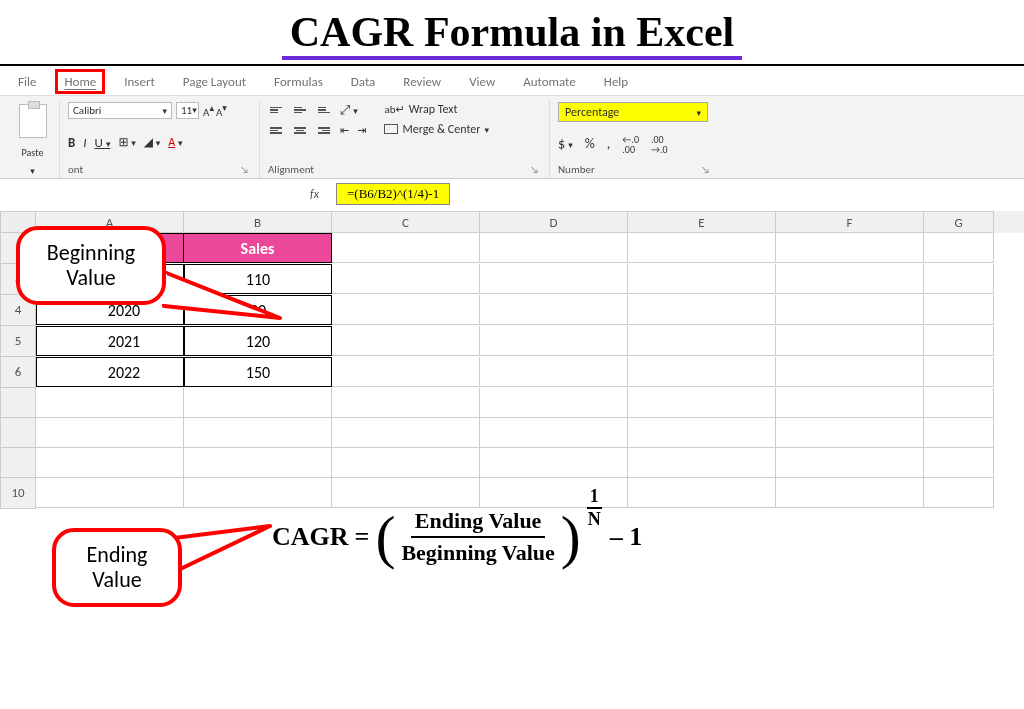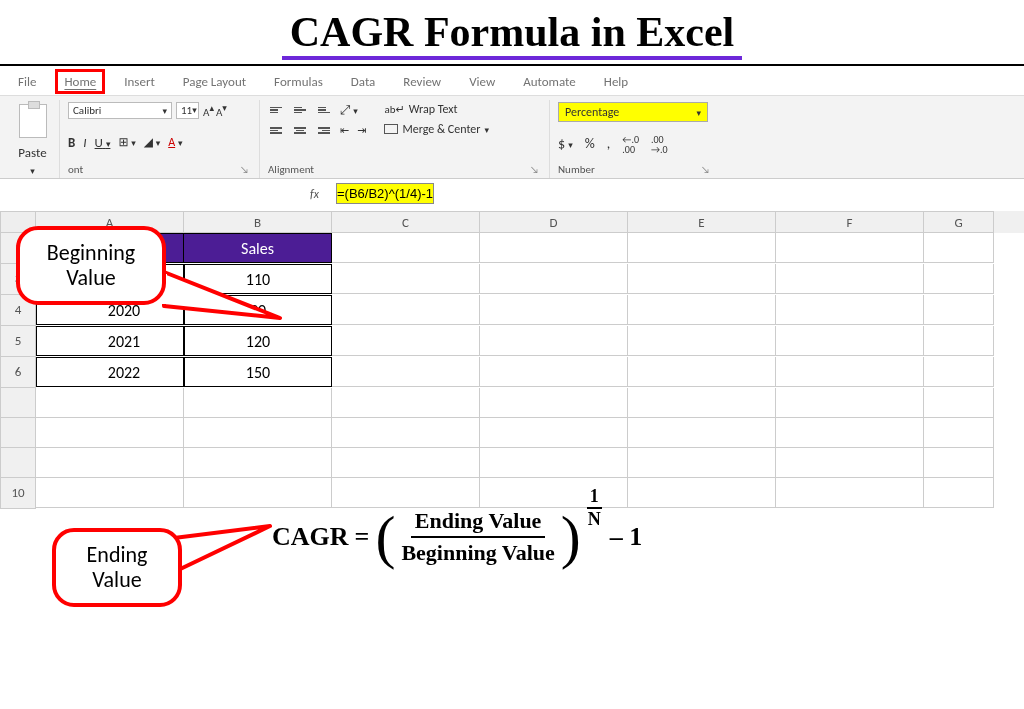--- a/index.html
+++ b/index.html
@@ -14,21 +14,21 @@
 
 .ribbon { display: flex; background: #f3f3f3; border-top: 1px solid #ddd; border-bottom: 1px solid #ccc; padding: 4px 6px 0; font-size: 12px; color: #333; }
 .ribbon-group { border-right: 1px solid #ddd; padding: 2px 8px 2px 8px; display: flex; flex-direction: column; justify-content: space-between; min-height: 78px; }
 .ribbon-group:last-child { border-right: none; }
 .group-label { text-align: center; font-size: 11px; color: #555; padding-top: 4px; display: flex; justify-content: space-between; align-items: flex-start; }
 .launcher { font-size: 10px; color: #888; padding: 0 2px; cursor: pointer; }
 
 .clipboard-group { width: 54px; align-items: center; }
 .clipboard-icon { width: 28px; height: 34px; border: 1px solid #bbb; background: #fff; position: relative; margin-top: 2px; }
 .clipboard-icon::before { content: ''; position: absolute; top: -4px; left: 8px; width: 10px; height: 6px; border: 1px solid #bbb; background: #ddd; }
-.paste-label { font-size: 13px; margin-top: 2px; }
+.paste-label { font-size: 10px; margin-top: 2px; }
 
 .font-group { width: 200px; }
 .font-row1 { display: flex; gap: 4px; align-items: center; }
 .font-name { border: 1px solid #bbb; background: #fff; padding: 1px 4px; font-size: 11px; width: 104px; display: flex; justify-content: space-between; align-items: center; }
 .font-size { border: 1px solid #bbb; background: #fff; padding: 1px 4px; font-size: 11px; width: 23px; display: flex; justify-content: space-between; }
 .size-step { display: flex; gap: 2px; font-size: 11px; }
 .size-step span { cursor: pointer; }
 .font-row2 { display: flex; gap: 8px; align-items: center; margin-top: 6px; }
 .bold { font-weight: bold; font-size: 13px; cursor: pointer; }
 .italic { font-style: italic; font-size: 13px; cursor: pointer; }
@@ -48,32 +48,32 @@
 .merge-icon { width: 14px; height: 10px; border: 1px solid #555; display: inline-block; }
 .align-body { display: flex; }
 
 .number-group { width: 170px; }
 .num-format { background: #ffff00; border: 1px solid #aaa; padding: 2px 6px; font-size: 12px; width: 150px; display: flex; justify-content: space-between; align-items: center; }
 .num-row2 { display: flex; gap: 12px; margin-top: 8px; font-size: 14px; }
 .num-row2 span { cursor: pointer; }
 
 .formula-bar-area { display: flex; align-items: center; gap: 10px; padding: 0 8px; height: 0; position: relative; }
 .fx-label { font-style: italic; font-size: 12px; color: #555; position: absolute; left: 310px; top: 8px; }
-.formula-text { background: #ffff00; border: 1px solid #888; padding: 2px 0; font-size: 13px; font-family: Liberation Sans, sans-serif; position: absolute; left: 336px; top: 4px; }
+.formula-text { background: #ffff00; border: 1px solid #888; padding: 2px 10px; font-size: 13px; font-family: Liberation Serif, serif; position: absolute; left: 336px; top: 4px; }
 
 .sheet { margin-top: 32px; }
 .col-headers { display: flex; background: #f0f0f0; font-size: 13px; color: #555; }
 .col-headers .corner { width: 36px; height: 22px; border: 1px solid #ccc; background: #eee; }
 .col-headers .col { width: 148px; height: 22px; border: 1px solid #ccc; border-left: none; text-align: center; line-height: 22px; }
 
 .row { display: flex; }
 .row .rn { width: 36px; background: #f0f0f0; border: 1px solid #ccc; border-top: none; text-align: center; font-size: 13px; color: #555; line-height: 30px; }
 .row .cell { width: 148px; height: 30px; border: 1px solid #ccc; border-left: none; border-top: none; font-size: 16px; text-align: center; line-height: 30px; }
 
-.header-row .cell.hcol { background: #4c1d95; color: #fff; font-weight: normal; border: 1px solid #000; border-left: none; }
+.header-row .cell.hcol { background: #ec4899; color: #fff; font-weight: bold; border: 1px solid #000; border-left: none; }
 .header-row .cell.hcol:first-of-type { border-left: 1px solid #000; }
 
 .data-cell { border: 1px solid #000 !important; font-size: 17px; }
 .data-cell.leftcol { border-left: 1px solid #000 !important; padding-left: 28px; }
 
 .result-cell { border: 3px solid red !important; font-weight: bold; text-align: right; padding-right: 10px; font-size: 17px; }
 
 .callout { position: absolute; background: #fff; border: 4px solid red; border-radius: 22px; padding: 10px 18px; font-family: Calibri, sans-serif; font-size: 22px; font-weight: 500; text-align: center; line-height: 1.15; z-index: 10; }
 .callout-begin { left: 16px; top: 226px; width: 150px; }
 .callout-end { left: 52px; top: 528px; width: 130px; }

